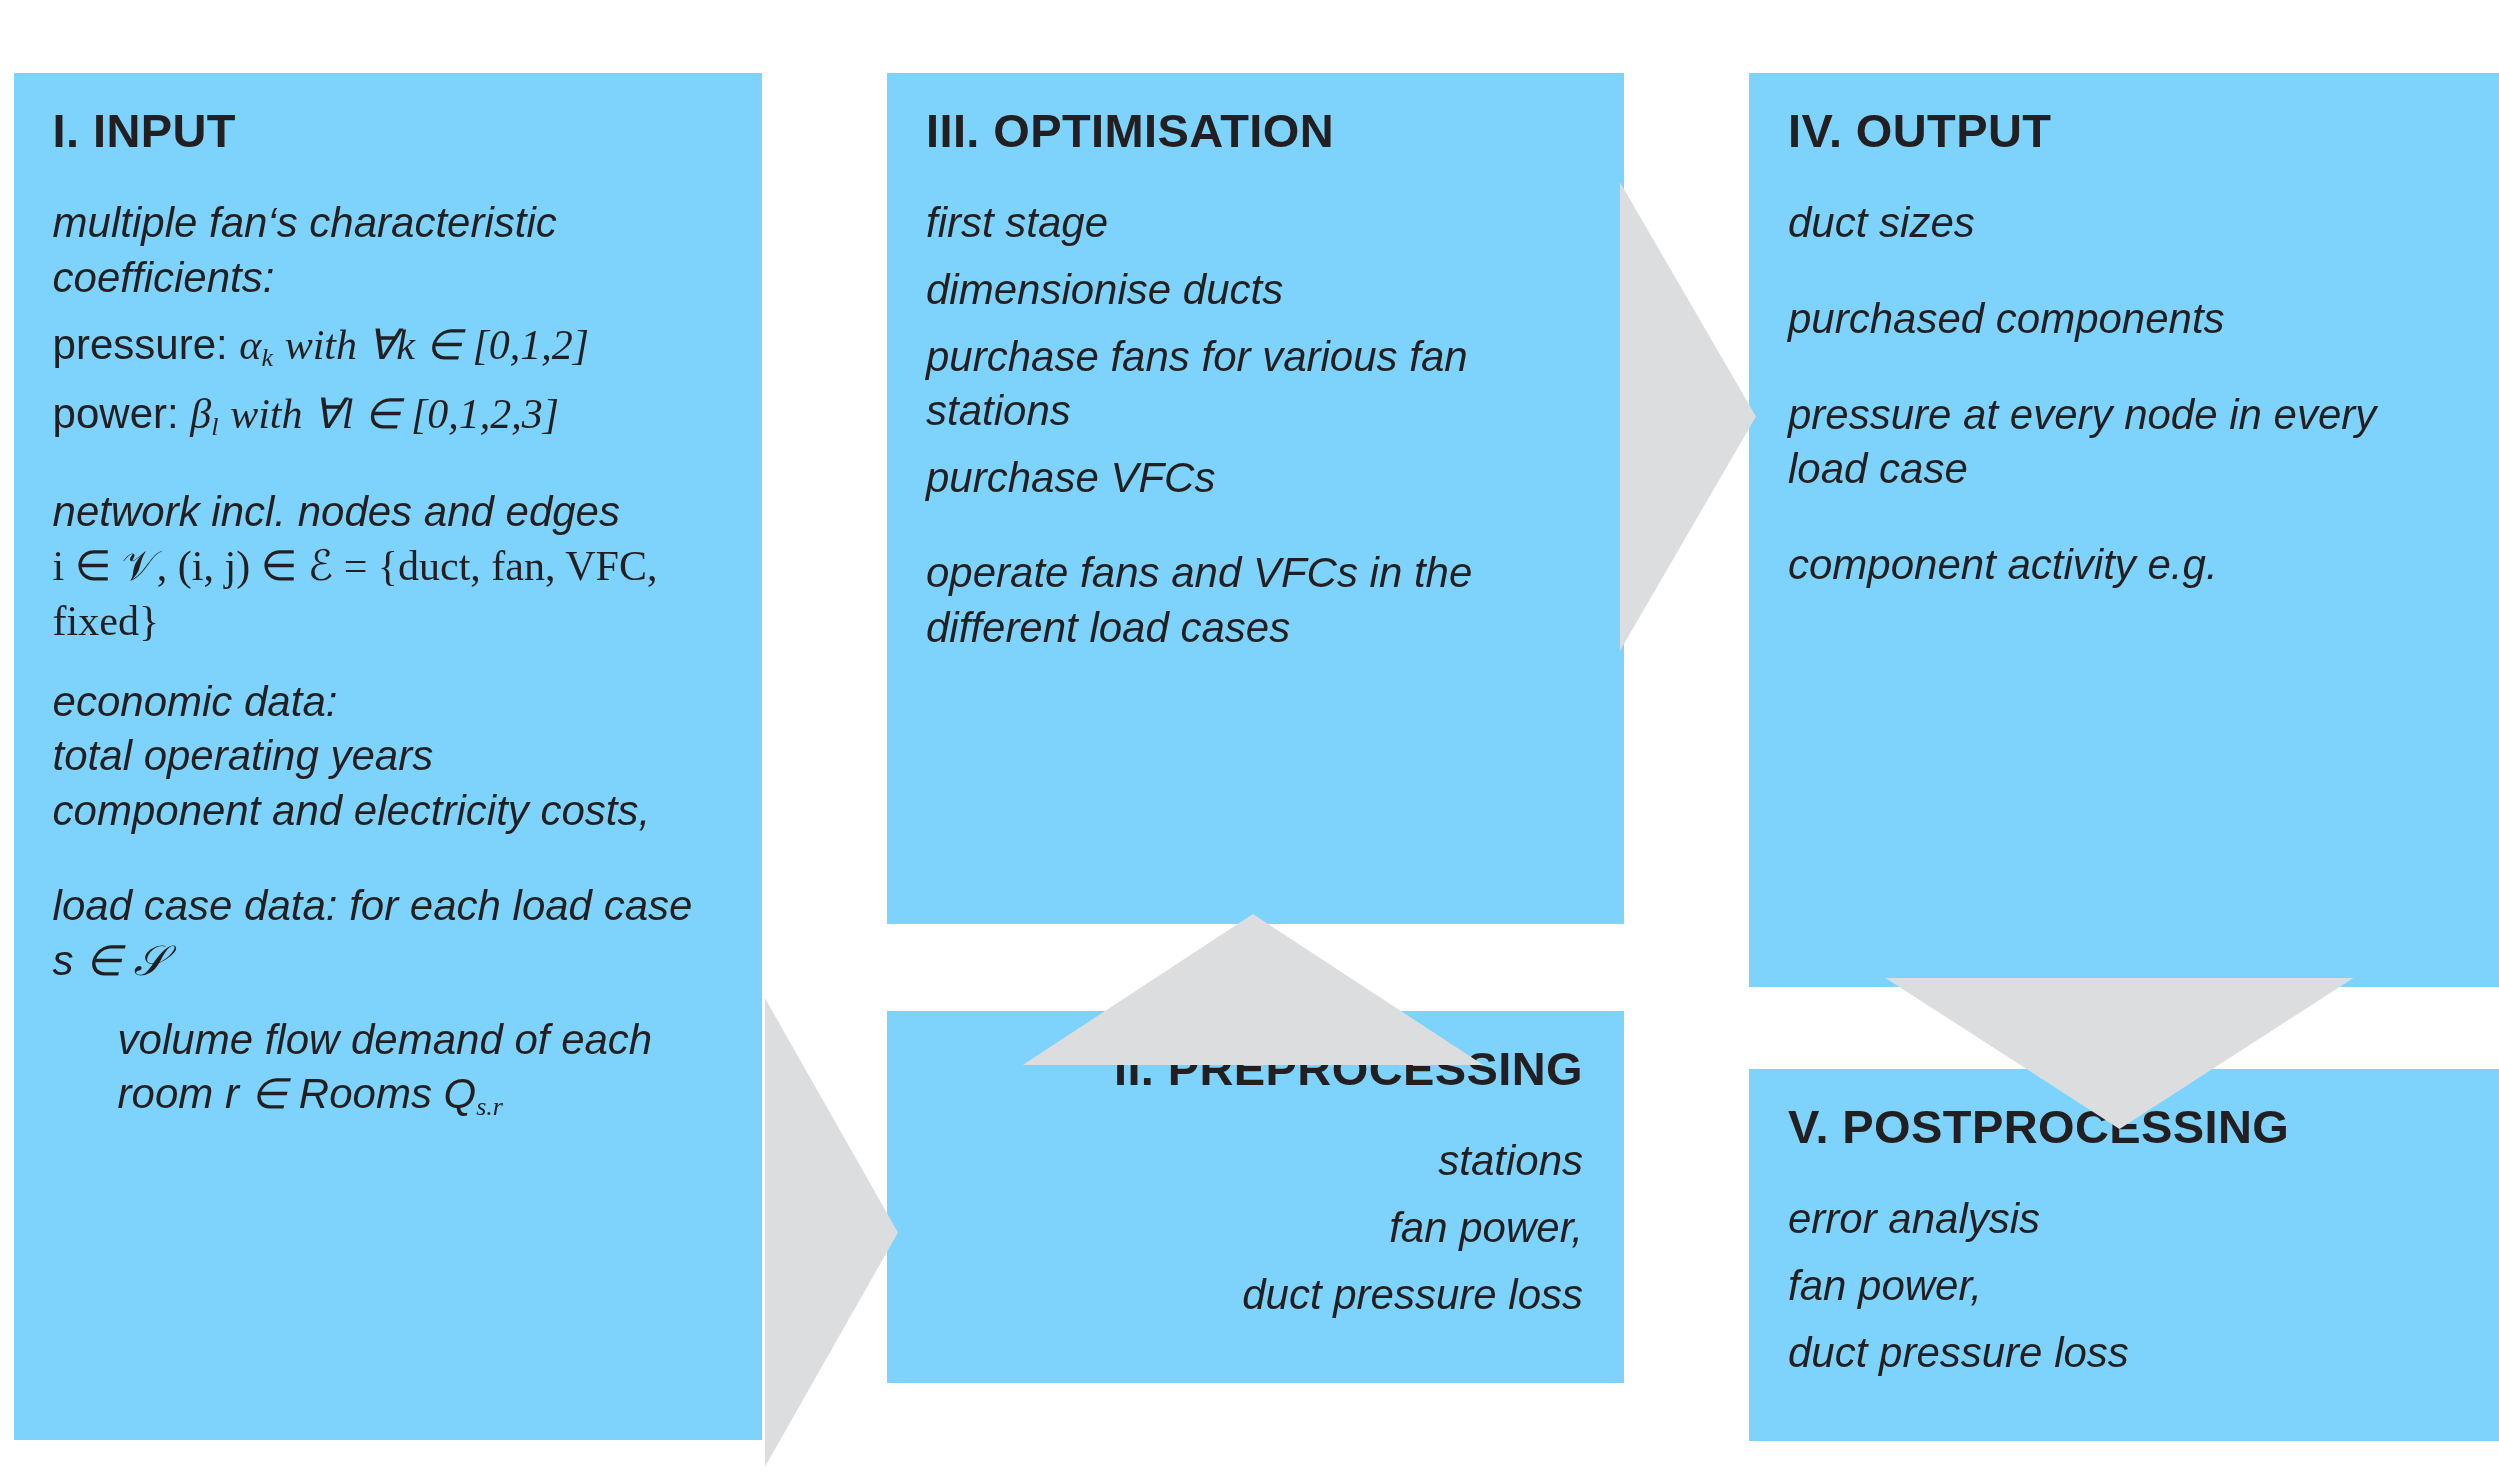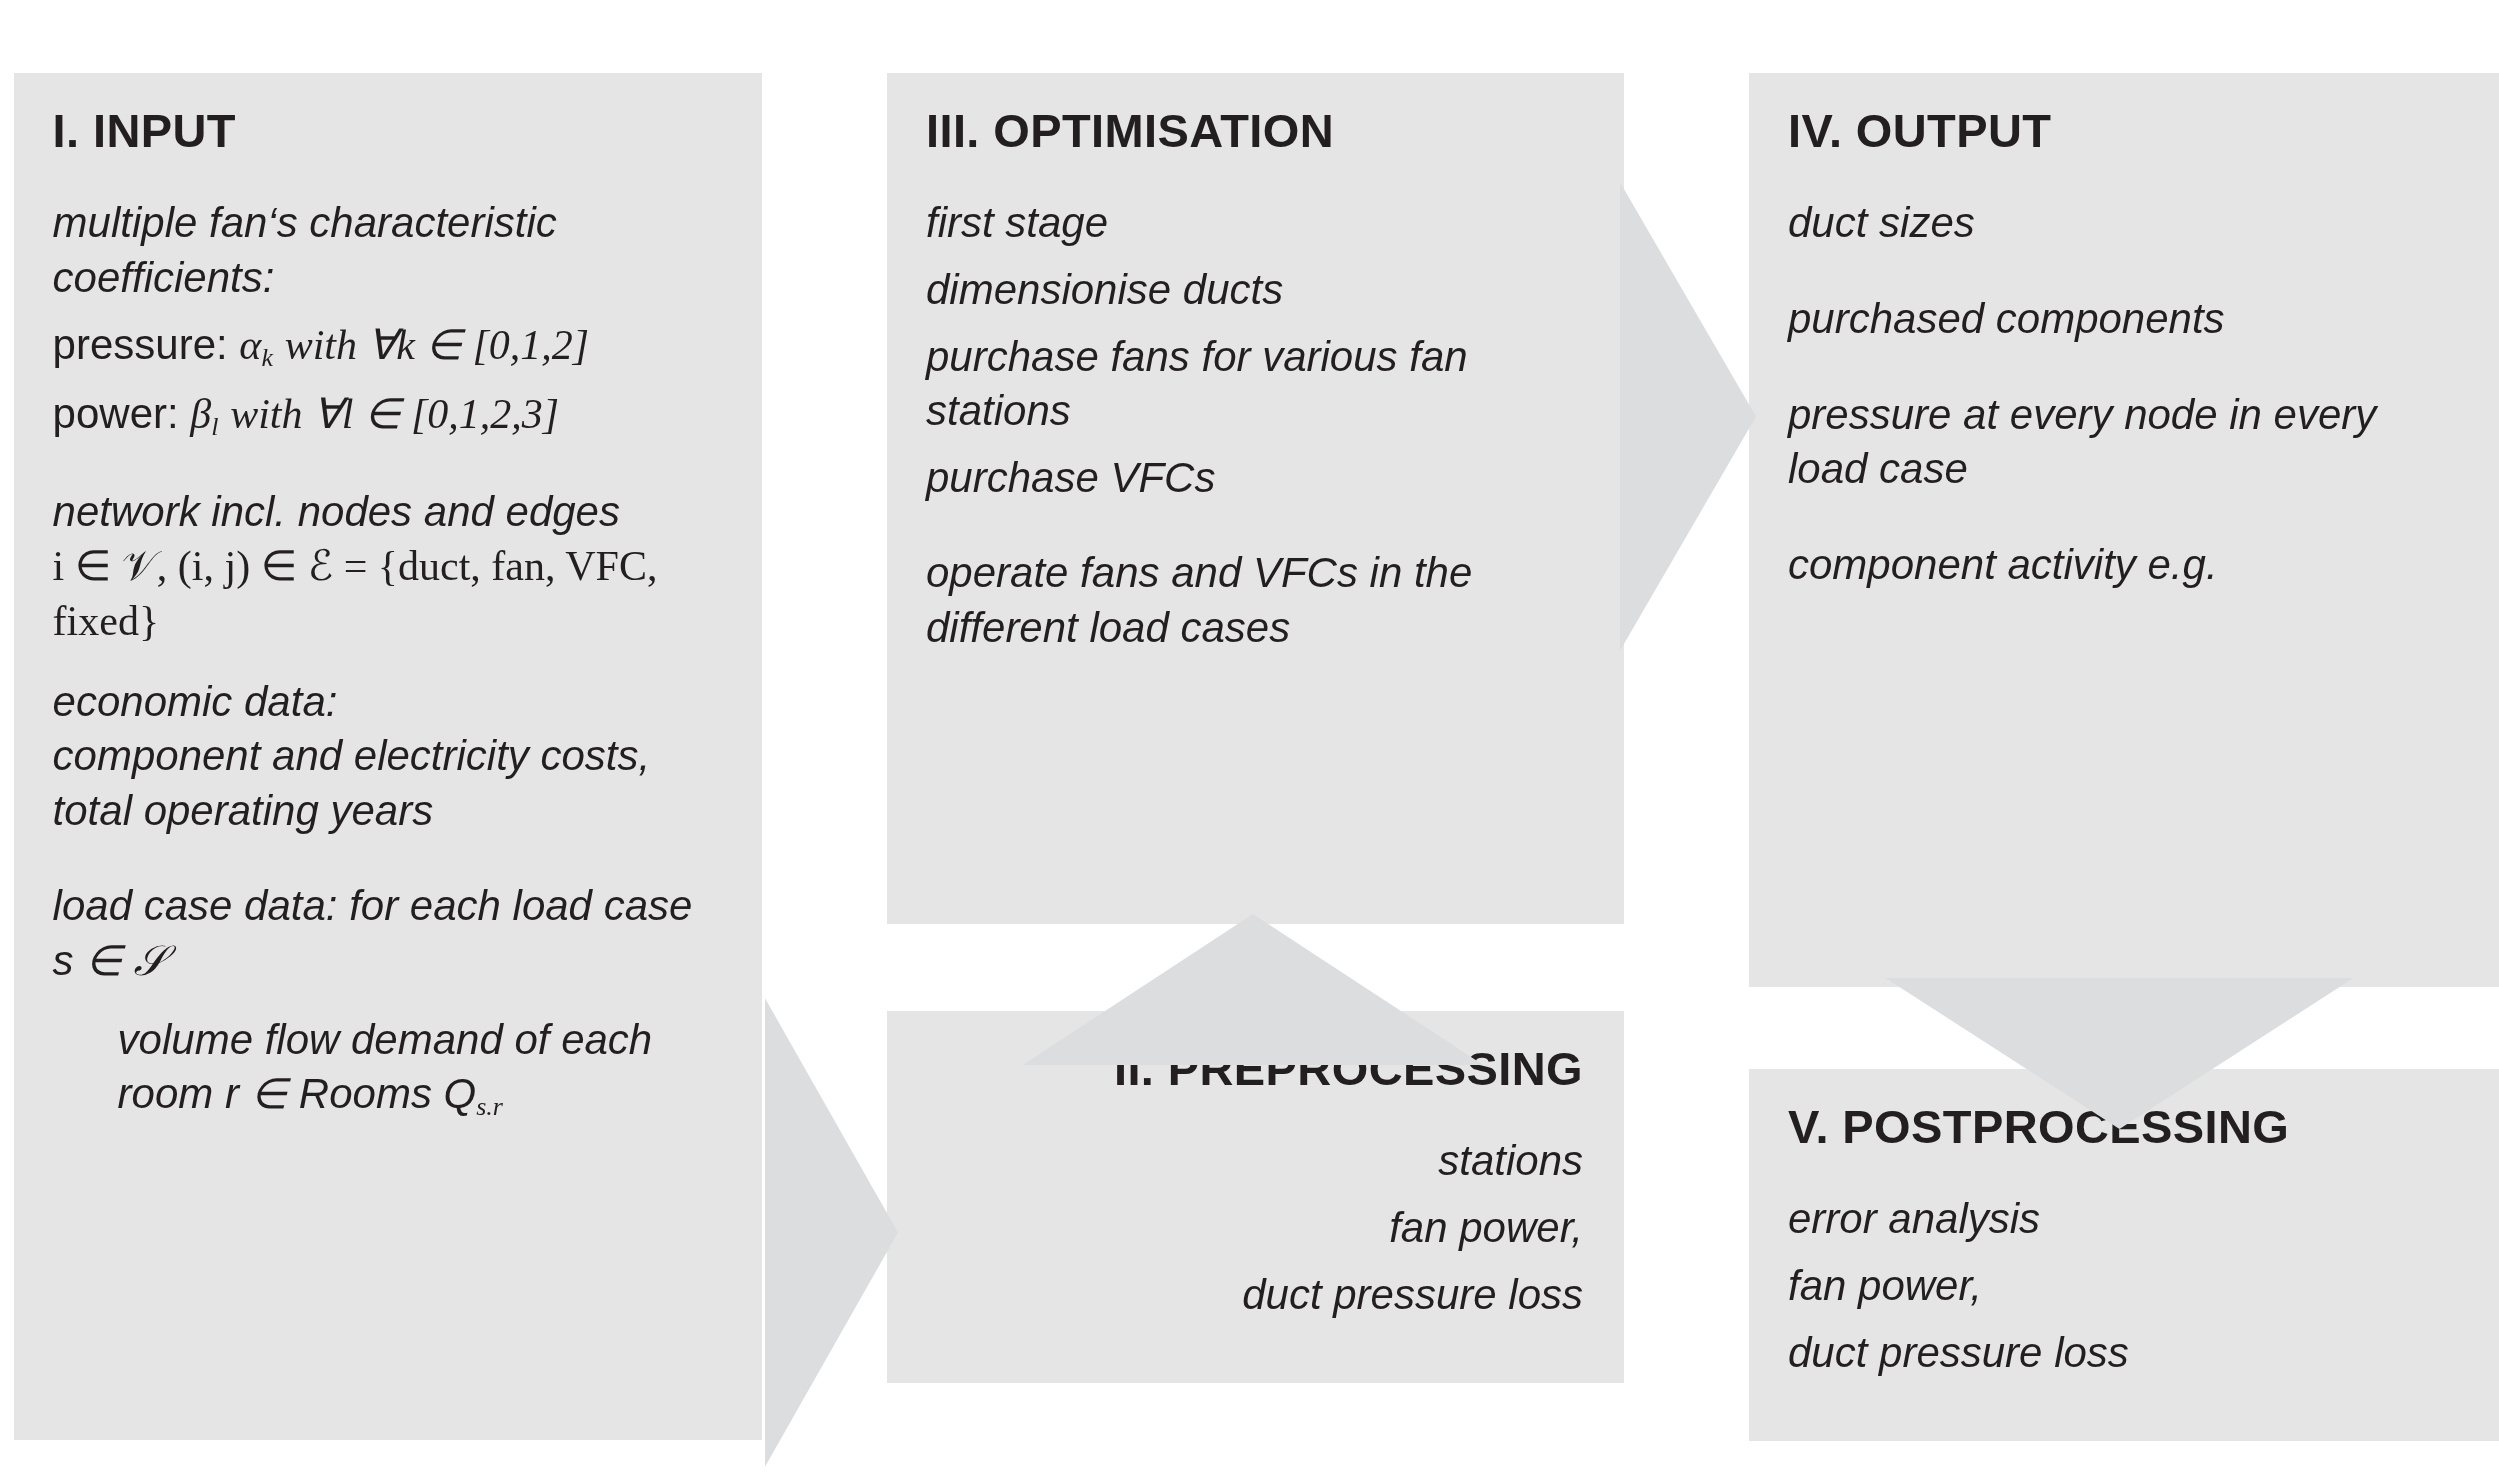--- a/index.html
+++ b/index.html
@@ -1,19 +1,19 @@
 <!DOCTYPE html>
 <html style="font-size:12px"><head>
 <meta charset="utf-8">
 <style>
   html,body{margin:0;padding:0;background:#ffffff;}
   body{width:2500px;height:1484px;font-family:"Liberation Sans",sans-serif;}
   #stage{position:relative;width:2500px;height:1484px;overflow:hidden;background:#fff;}
 
-  .box{position:absolute;background:#e5e5e5;box-sizing:border-box;}
+  .box{position:absolute;background:#7dd3fc;box-sizing:border-box;}
 
   .title{
     font-family:"Liberation Sans",sans-serif;
     font-weight:bold;font-size:47px;color:#231f20;
     letter-spacing:0.4px;line-height:1.05;
   }
 
   .body{
     font-family:"Liberation Sans",sans-serif;
     font-size:42px;color:#231f20;line-height:1.30;
@@ -74,22 +74,22 @@
         <div class="p">
           <span class="bi">network</span>
           <span class="it">incl. nodes and edges</span>
         </div>
         <div class="p mathup">i ∈ 𝒱, (i, j) ∈ ℰ = {duct, fan, VFC,</div>
         <div class="p mathup center">fixed}</div>
       </div>
 
       <div class="body gap-m">
         <div class="p bi">economic data:</div>
+        <div class="p it">total operating years</div>
         <div class="p it">component and electricity costs,</div>
-        <div class="p it">total operating years</div>
       </div>
 
       <div class="body gap-l">
         <div class="p">
           <span class="bi">load case data:</span>
           <span class="it">for each load case s ∈ 𝒮</span>
         </div>
         <div class="p it indent gap-s"><span>volume flow demand of each room r ∈ Rooms   Q</span><sub class="math">s.r</sub></div>
       </div>
     </div>

